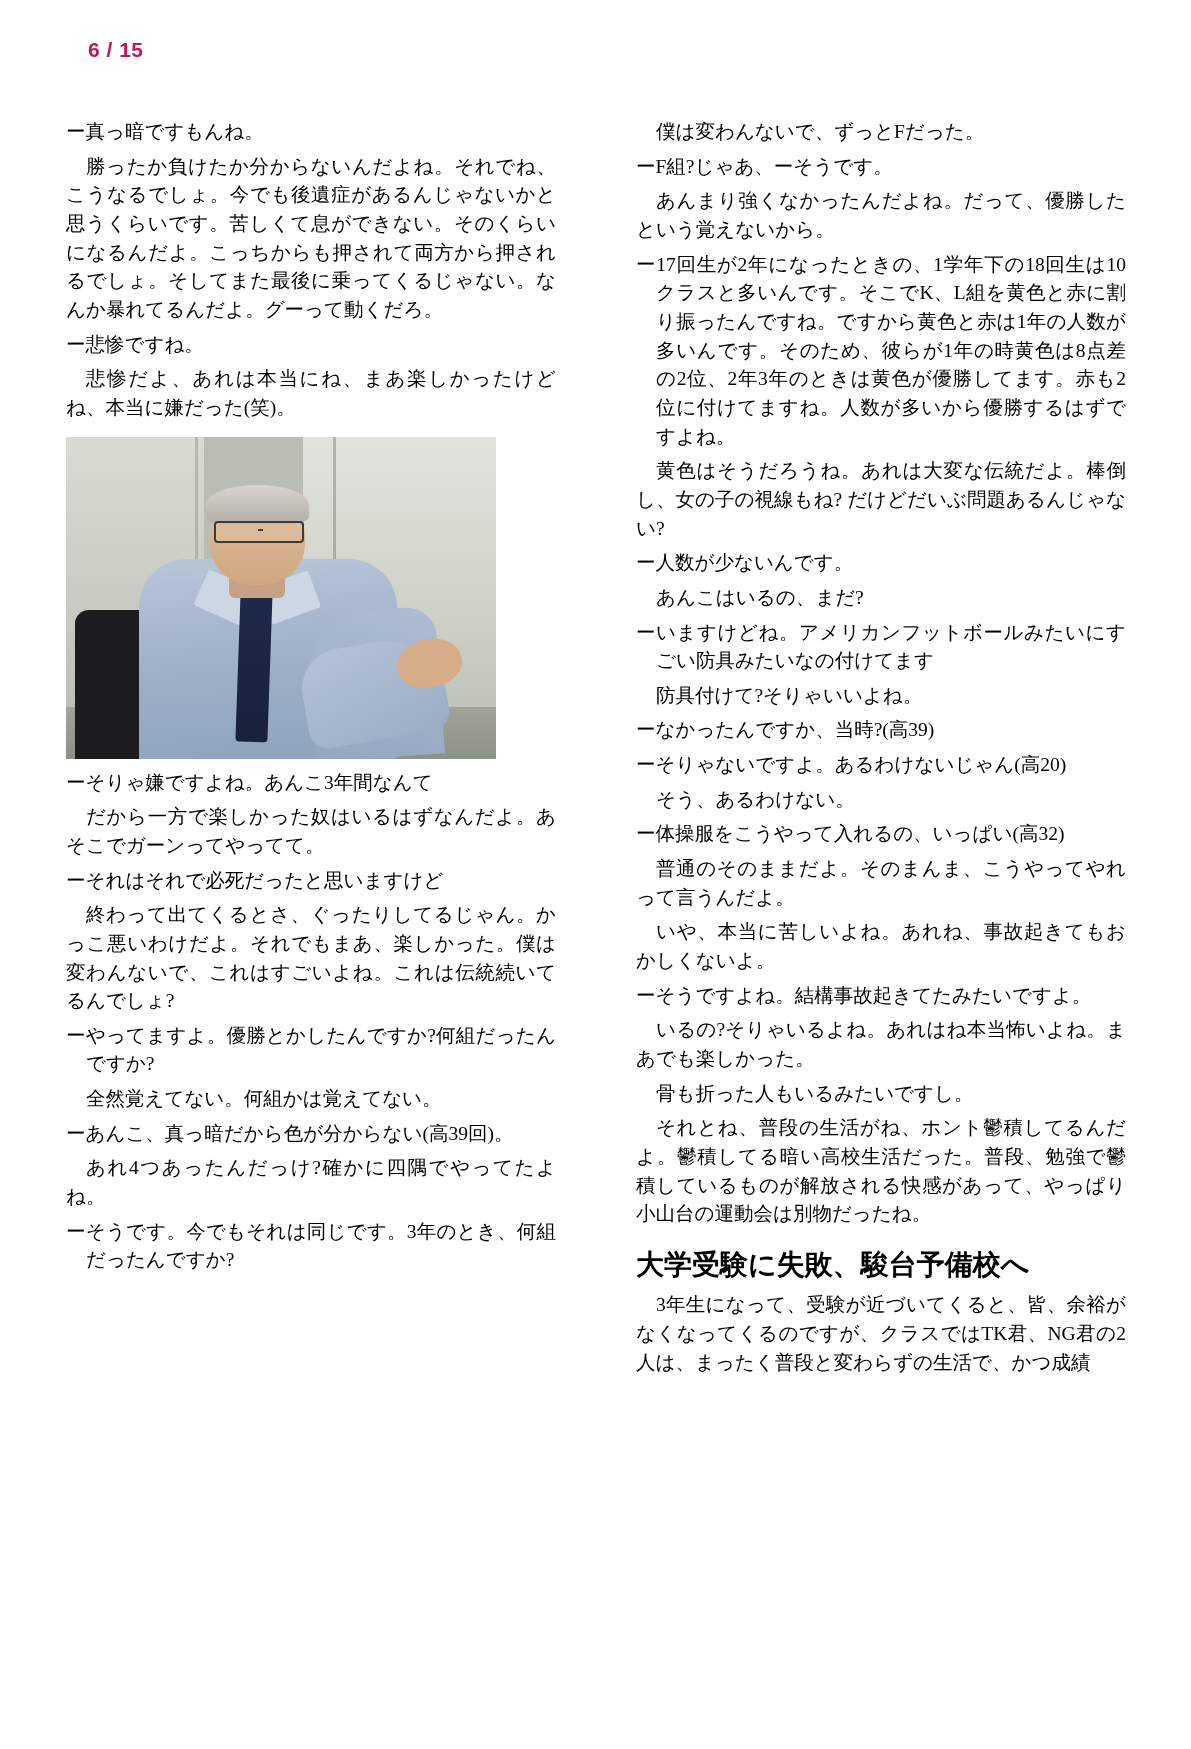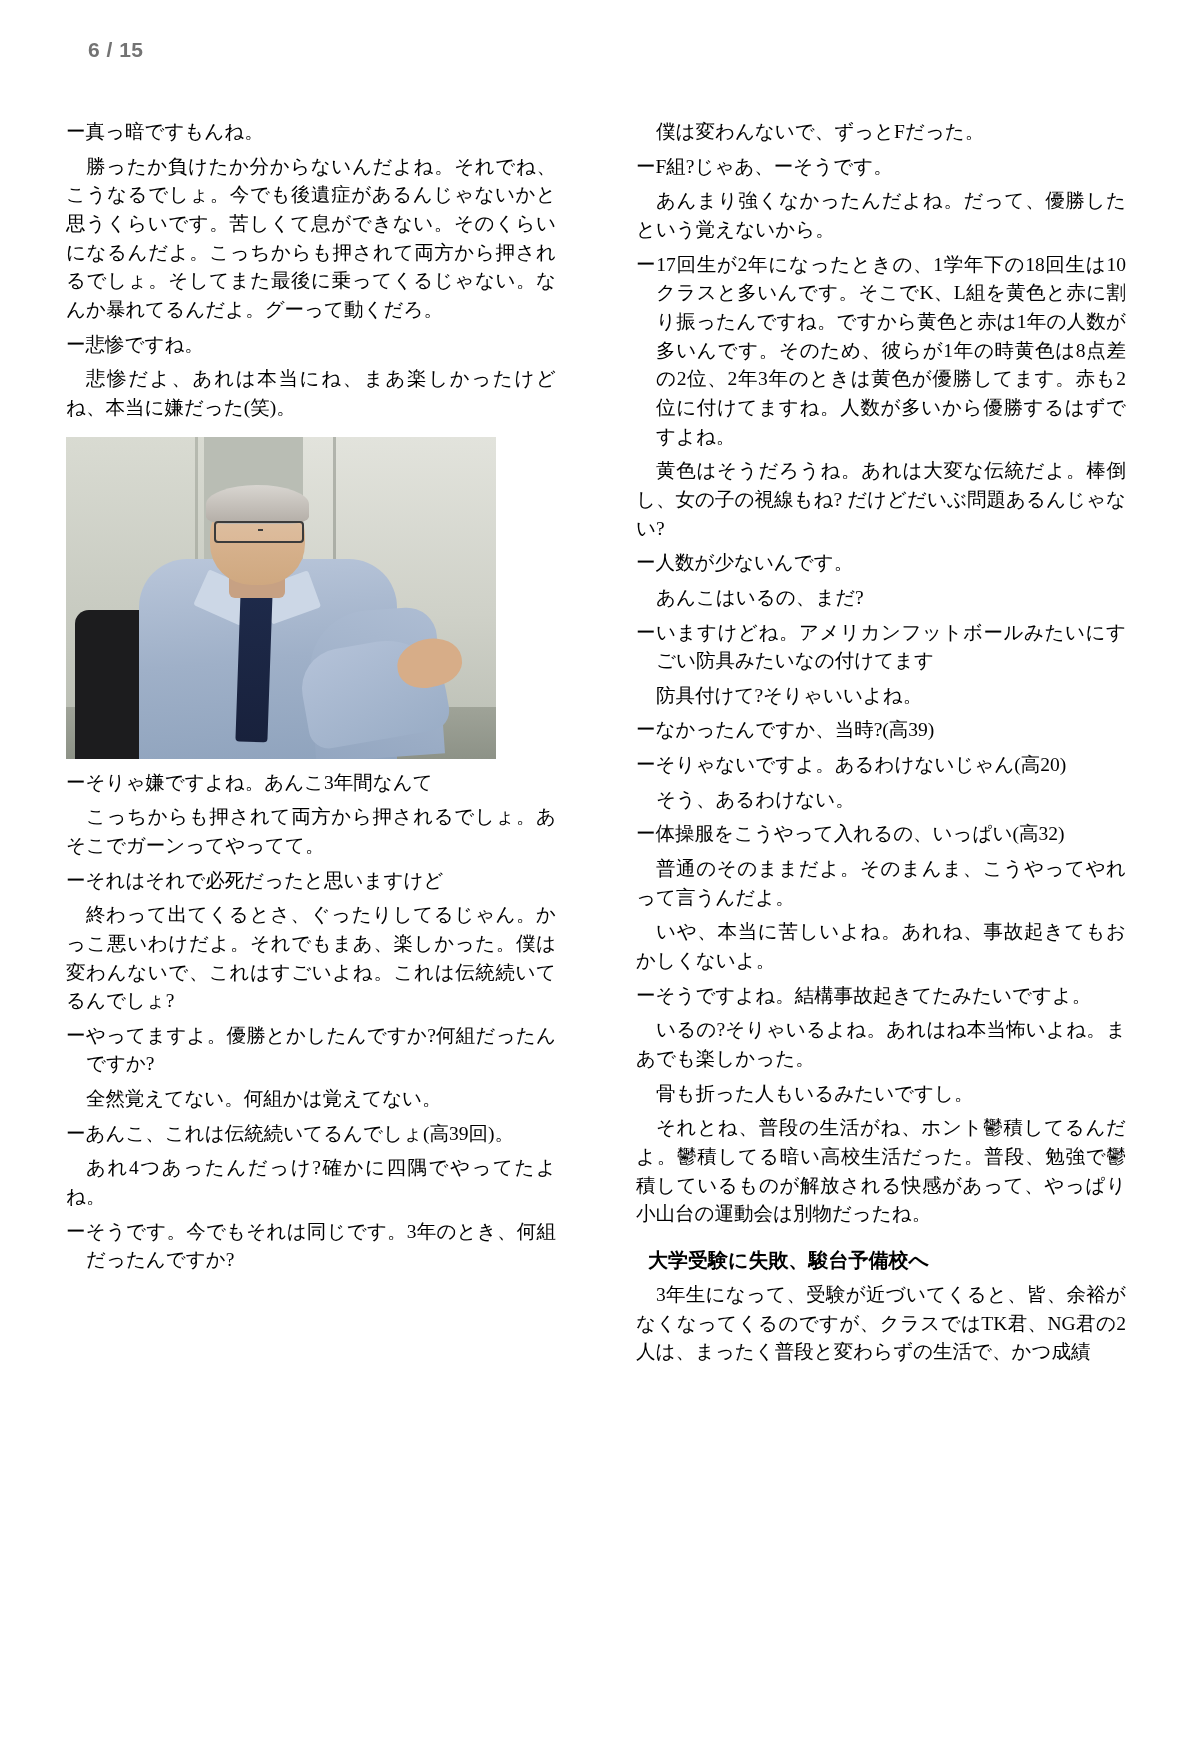--- a/index.html
+++ b/index.html
@@ -23,21 +23,21 @@
     background: #fff;
   }
   .page-number {
     position: absolute;
     left: 88px;
     top: 38px;
     font-family: "Liberation Sans", "DejaVu Sans", sans-serif;
     font-weight: bold;
     font-size: 21px;
     letter-spacing: 0.5px;
-    color: #737373;
+    color: #be185d;
   }
   .columns {
     position: absolute;
     left: 66px;
     top: 118px;
     width: 1060px;
     display: flex;
     gap: 80px;
   }
   .col {
@@ -157,22 +157,22 @@
   }
   .photo .hand {
     position: absolute; left: 77%; bottom: 22%; width: 15%; height: 15%;
     background: #d7ad88;
     border-radius: 50% 50% 45% 45%;
     transform: rotate(-12deg);
   }
   h2.subhead {
     font-family: "Liberation Sans", "DejaVu Sans", sans-serif;
     font-weight: bold;
-    font-size: 20px;
-    margin: 18px 0 8px 12px;
+    font-size: 28px;
+    margin: 18px 0 8px 0;
     line-height: 1.3;
   }
 </style>
 </head>
 <body>
 
 <div class="page">
 
   <div class="page-number">6 / 15</div>
 
@@ -198,26 +198,26 @@
         <div class="tie"></div>
         <div class="neck"></div>
         <div class="head"></div>
         <div class="hair"></div>
         <div class="glasses"></div>
         <div class="arm"></div>
         <div class="hand"></div>
       </div>
 
       <p class="dash">ーそりゃ嫌ですよね。あんこ3年間なんて</p>
-      <p class="indent">こっちからも押されて両方から押されるでしょ。あそこでガーンってやってて。</p>
+      <p class="indent">だから一方で楽しかった奴はいるはずなんだよ。あそこでガーンってやってて。</p>
       <p class="dash">ーそれはそれで必死だったと思いますけど</p>
       <p class="indent">終わって出てくるとさ、ぐったりしてるじゃん。かっこ悪いわけだよ。それでもまあ、楽しかった。僕は変わんないで、これはすごいよね。これは伝統続いてるんでしょ?</p>
       <p class="hang">ーやってますよ。優勝とかしたんですか?何組だったんですか?</p>
       <p class="indent">全然覚えてない。何組かは覚えてない。</p>
-      <p class="hang">ーあんこ、これは伝統続いてるんでしょ(高39回)。</p>
+      <p class="hang">ーあんこ、真っ暗だから色が分からない(高39回)。</p>
       <p class="indent">あれ4つあったんだっけ?確かに四隅でやってたよね。</p>
       <p class="hang">ーそうです。今でもそれは同じです。3年のとき、何組だったんですか?</p>
     </div>
 
     <div class="col">
       <p class="indent">僕は変わんないで、ずっとFだった。</p>
       <p class="dash">ーF組?じゃあ、ーそうです。</p>
       <p class="indent">あんまり強くなかったんだよね。だって、優勝したという覚えないから。</p>
       <p class="hang">ー17回生が2年になったときの、1学年下の18回生は10クラスと多いんです。そこでK、L組を黄色と赤に割り振ったんですね。ですから黄色と赤は1年の人数が多いんです。そのため、彼らが1年の時黄色は8点差の2位、2年3年のときは黄色が優勝してます。赤も2位に付けてますね。人数が多いから優勝するはずですよね。</p>
       <p class="indent">黄色はそうだろうね。あれは大変な伝統だよ。棒倒し、女の子の視線もね? だけどだいぶ問題あるんじゃない?</p>

